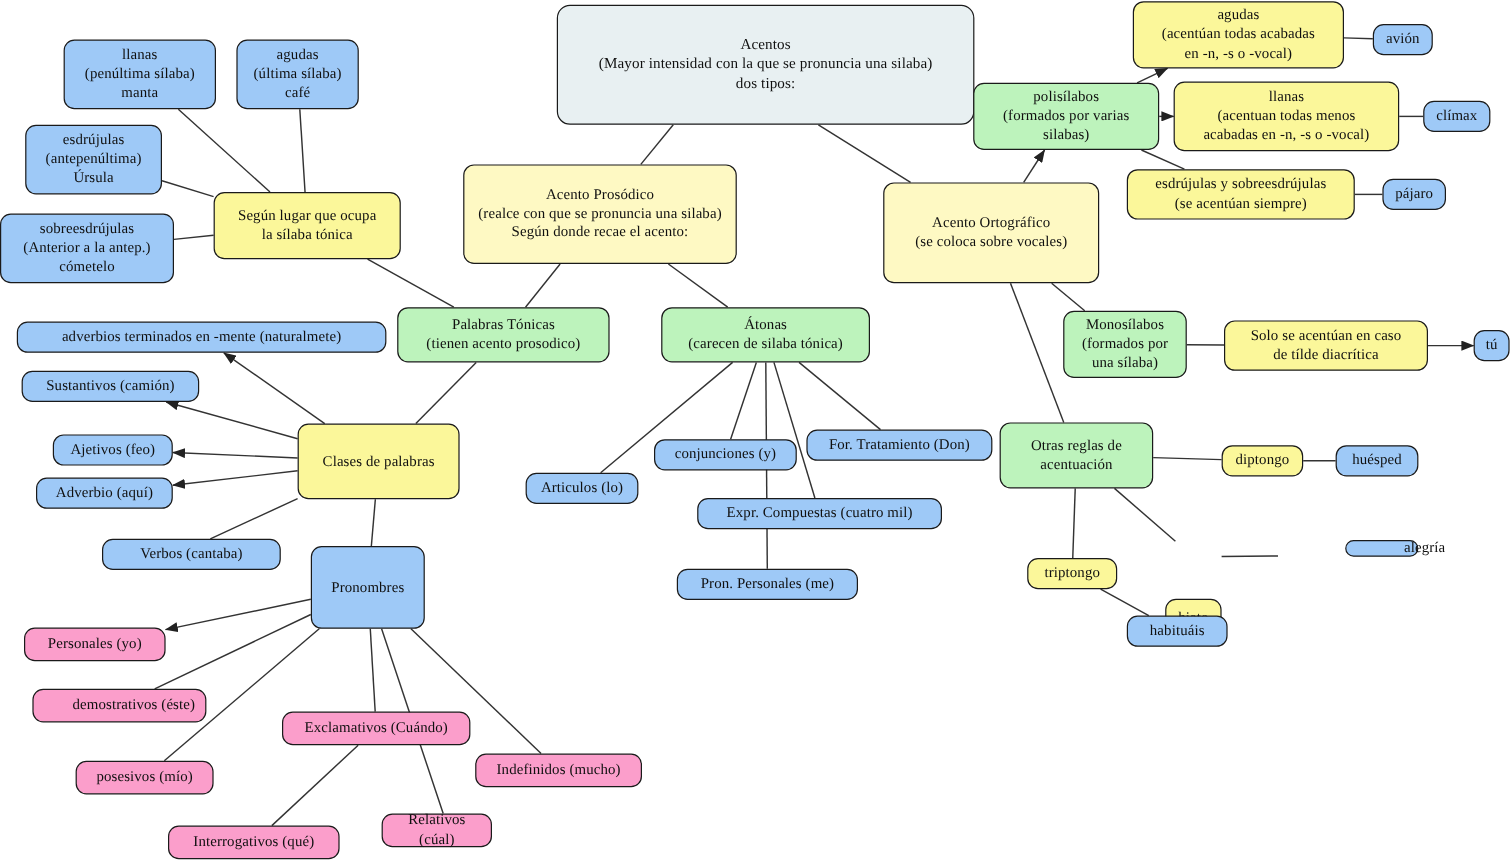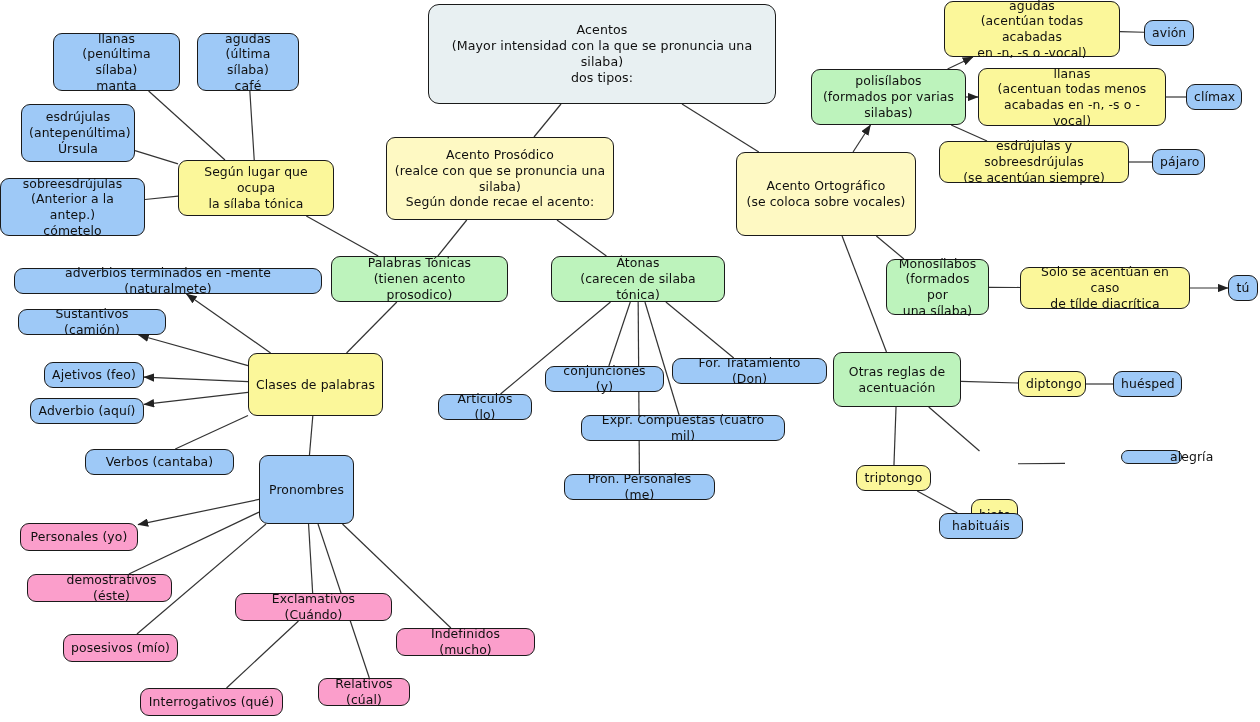--- a/index.html
+++ b/index.html
@@ -18,22 +18,23 @@
     display:flex;
     align-items:center;
     justify-content:center;
     text-align:center;
     color:#101010;
     font-size:12.4px;
     line-height:1.27;
     padding:3px 7px;
     white-space:pre-line;
     letter-spacing:.1px;
+    font-family:Liberation Serif, serif;
   }
-  .root{background:#e8f0f2;border-radius:11px;font-size:12.6px;}
+  .root{background:#e8f0f2;border-radius:11px;font-size:12.6px;margin-left:36px;}
   .orange{background:#fef9c3;}
   .green{background:#bdf3bc;}
   .yellow{background:#fbf79a;}
   .blue{background:#9ec9f7;}
   .pink{background:#fb9ecb;}
   .node span{display:block;width:100%;}
 </style>
 </head>
 <body>
 

